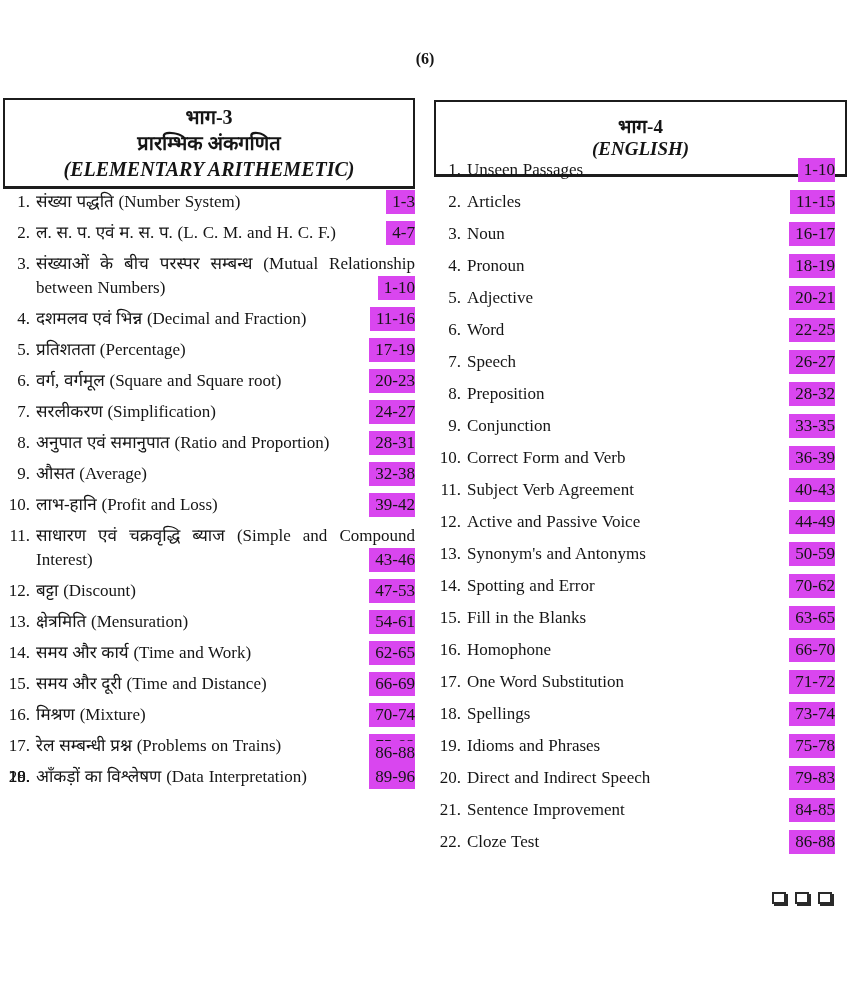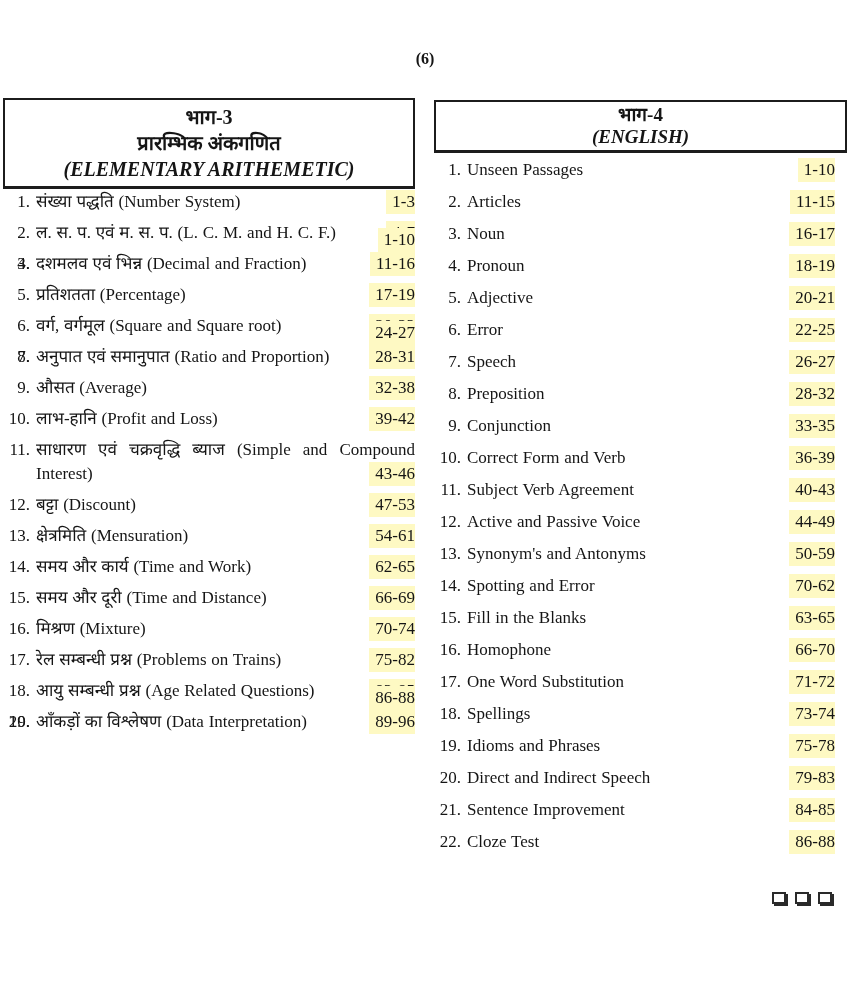--- a/index.html
+++ b/index.html
@@ -21,21 +21,21 @@
 
   
   .header-box {
     position: absolute;
     box-sizing: border-box;
     border: 2px solid #1c1c1c;
     text-align: center;
     background: #fff;
   }
   .header-box.left  { left: 3px;   top: 98px;  width: 412px; padding: 4px 14px; border-bottom-width: 3px; }
-  .header-box.right { left: 434px; top: 100px; width: 413px; padding: 2px 2px; border-bottom-width: 3px; }
+  .header-box.right { left: 434px; top: 100px; width: 413px; padding: 14px 2px; border-bottom-width: 3px; }
   .hdr-line { font-weight: bold; }
   .header-box.left  .hdr-line { font-size: 20px; line-height: 26px; }
   .header-box.right .hdr-line { font-size: 19px; line-height: 22px; }
   .hdr-line.en { letter-spacing: 0px; font-style: italic; }
 
   
   .toc-list { position: absolute; box-sizing: border-box; }
   .toc-list.left  { left: 3px;   top: 190px; width: 412px; }
   .toc-list.right { left: 434px; top: 158px; width: 412px; }
 
@@ -51,21 +51,21 @@
 
   .toc-item .num {
     position: absolute;
     left: 0; top: 0;
     width: 27px;
     text-align: right;
   }
   .toc-item .pages {
     position: absolute;
     right: 0; bottom: 0;
-    background: #fef9c3;
+    background: #d946ef;
     padding-left: 6px;
   }
   .toc-list.right .toc-item .pages { right: 11px; }
   
   .toc-item .title { word-spacing: 0.5px; }
 
   
   .end-marks {
     position: absolute;
     top: 890px; right: 18px;
@@ -102,41 +102,41 @@
       <span class="num">1.</span><span class="title">संख्या पद्धति (Number System)</span>
       <span class="pages">1-3</span>
     </div>
 
     <div class="toc-item">
       <span class="num">2.</span><span class="title">ल. स. प. एवं म. स. प. (L. C. M. and H. C. F.)</span>
       <span class="pages">4-7</span>
     </div>
 
     <div class="toc-item">
-      <span class="num">3.</span>
+      <span class="num">3.</span><span class="title">संख्याओं के बीच परस्पर सम्बन्ध (Mutual Relationship between Numbers)</span>
       <span class="pages">1-10</span>
     </div>
 
     <div class="toc-item">
       <span class="num">4.</span><span class="title">दशमलव एवं भिन्न (Decimal and Fraction)</span>
       <span class="pages">11-16</span>
     </div>
 
     <div class="toc-item">
       <span class="num">5.</span><span class="title">प्रतिशतता (Percentage)</span>
       <span class="pages">17-19</span>
     </div>
 
     <div class="toc-item">
       <span class="num">6.</span><span class="title">वर्ग, वर्गमूल (Square and Square root)</span>
       <span class="pages">20-23</span>
     </div>
 
     <div class="toc-item">
-      <span class="num">7.</span>
+      <span class="num">7.</span><span class="title">सरलीकरण (Simplification)</span>
       <span class="pages">24-27</span>
     </div>
 
     <div class="toc-item">
       <span class="num">8.</span><span class="title">अनुपात एवं समानुपात (Ratio and Proportion)</span>
       <span class="pages">28-31</span>
     </div>
 
     <div class="toc-item">
       <span class="num">9.</span><span class="title">औसत (Average)</span>
@@ -177,21 +177,21 @@
       <span class="num">16.</span><span class="title">मिश्रण (Mixture)</span>
       <span class="pages">70-74</span>
     </div>
 
     <div class="toc-item">
       <span class="num">17.</span><span class="title">रेल सम्बन्धी प्रश्न (Problems on Trains)</span>
       <span class="pages">75-82</span>
     </div>
 
     <div class="toc-item">
-      <span class="num">18.</span><span class="title">आयु सम्बन्धी प्रश्न (Age Related Questions)</span>
+      <span class="num">18.</span>
       <span class="pages">83-85</span>
     </div>
 
     <div class="toc-item">
       <span class="num">19.</span>
       <span class="pages">86-88</span>
     </div>
 
     <div class="toc-item">
       <span class="num">20.</span><span class="title">आँकड़ों का विश्लेषण (Data Interpretation)</span>
@@ -220,21 +220,21 @@
       <span class="num">4.</span><span class="title">Pronoun</span>
       <span class="pages">18-19</span>
     </div>
 
     <div class="toc-item">
       <span class="num">5.</span><span class="title">Adjective</span>
       <span class="pages">20-21</span>
     </div>
 
     <div class="toc-item">
-      <span class="num">6.</span><span class="title">Error</span>
+      <span class="num">6.</span><span class="title">Word</span>
       <span class="pages">22-25</span>
     </div>
 
     <div class="toc-item">
       <span class="num">7.</span><span class="title">Speech</span>
       <span class="pages">26-27</span>
     </div>
 
     <div class="toc-item">
       <span class="num">8.</span><span class="title">Preposition</span>

